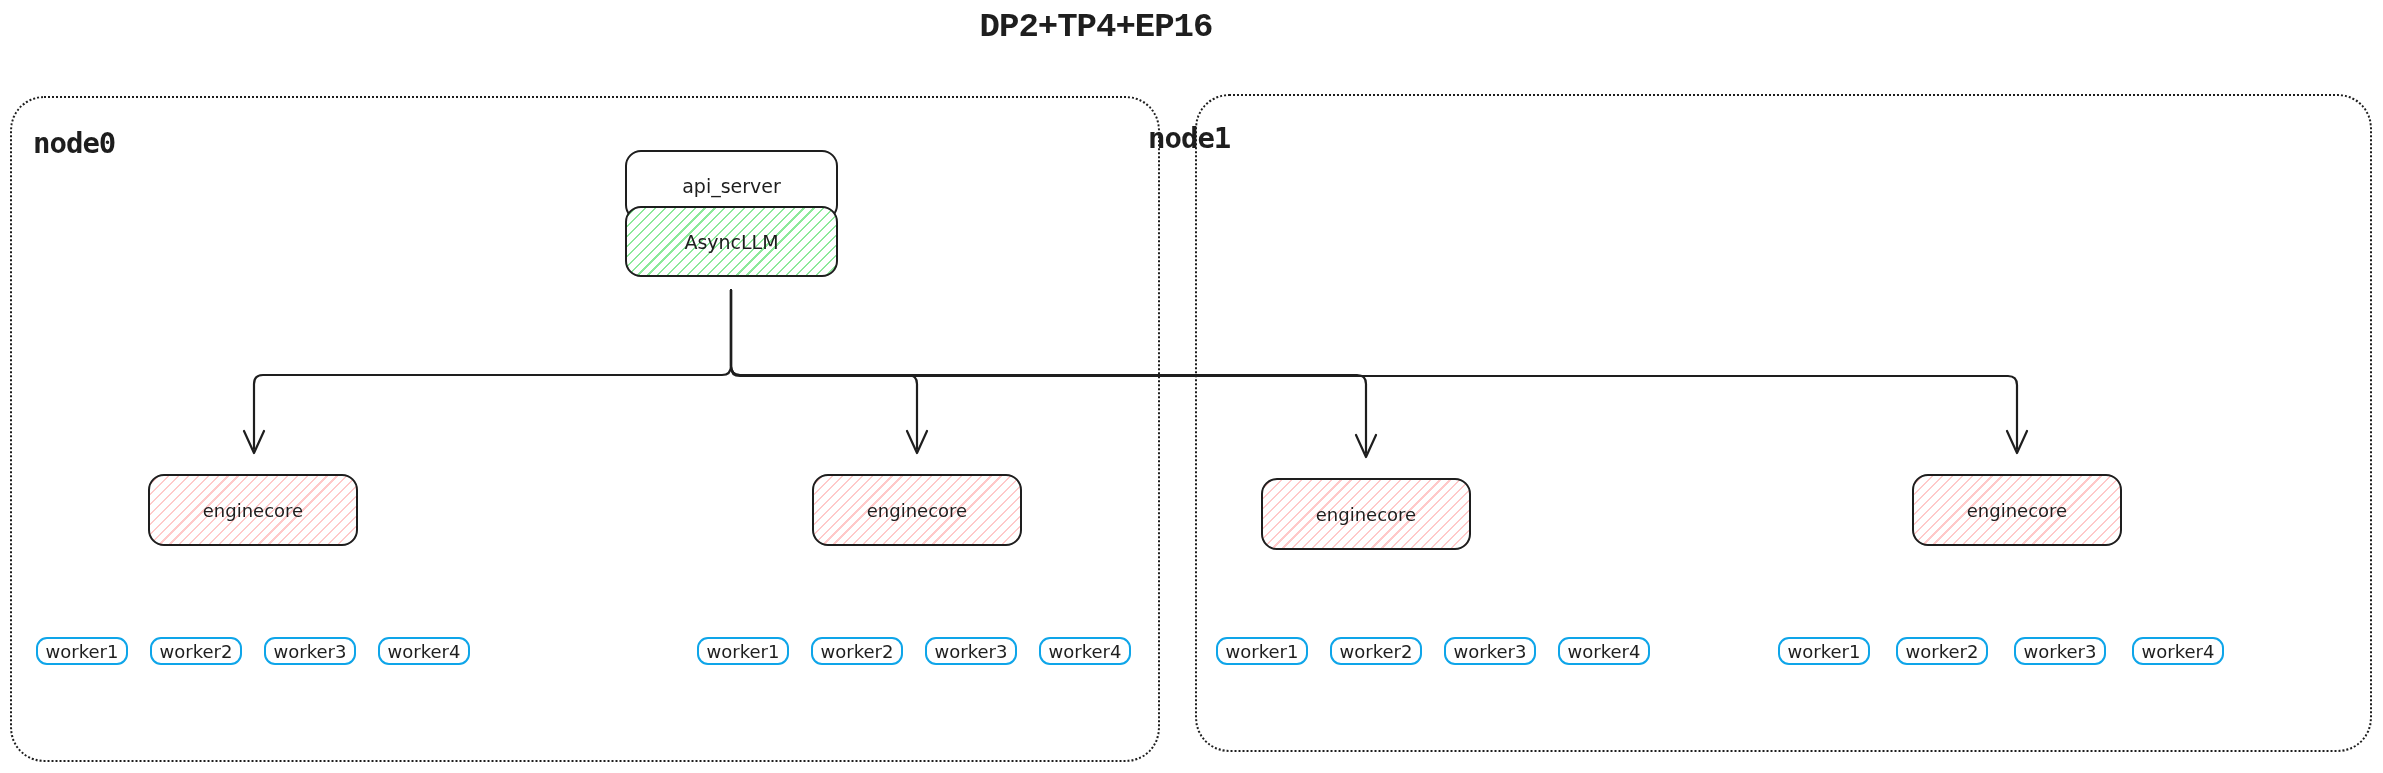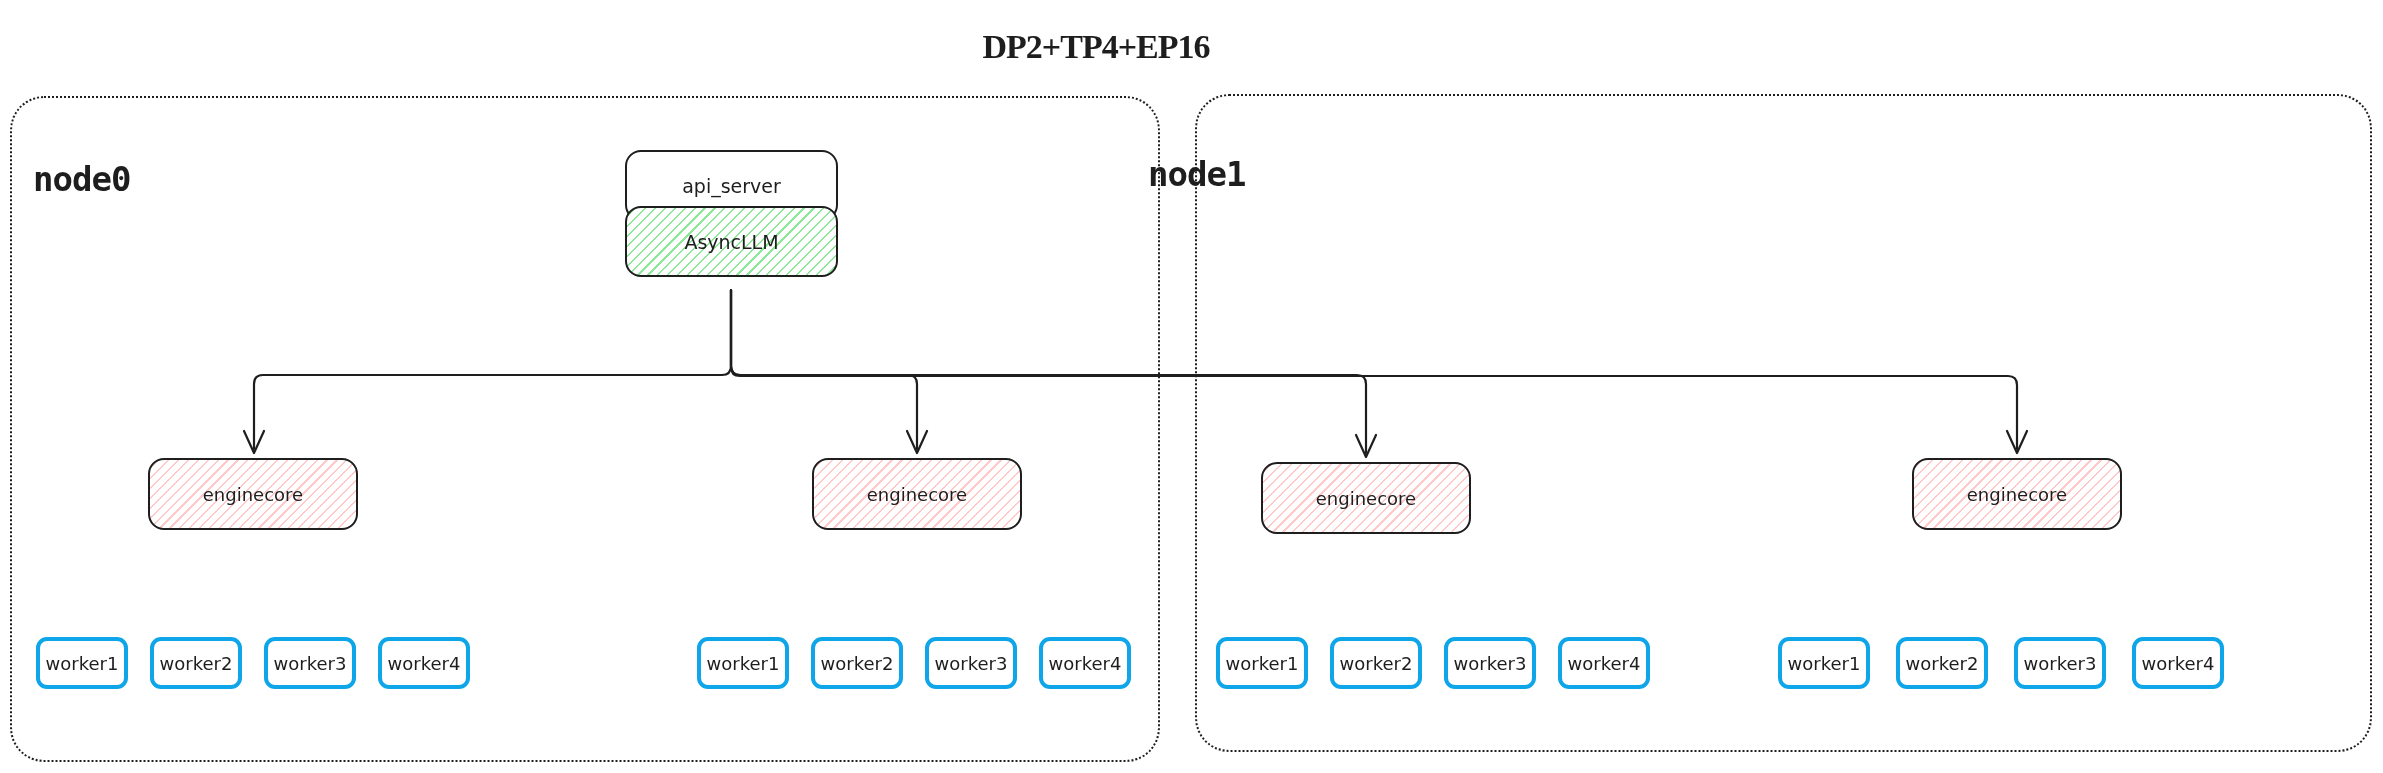--- a/index.html
+++ b/index.html
@@ -8,42 +8,40 @@
     width:2383px; height:773px;
     background:#ffffff;
     font-family:"DejaVu Sans", sans-serif;
     color:#1e1e1e;
     overflow:hidden;
   }
   .title {
     position:absolute;
     left:896px; top:8px; width:400px;
     text-align:center;
-    font-family:Liberation Serif, serif;
+    font-family:Liberation Mono, monospace;
     font-weight:bold;
     font-size:34px;
     letter-spacing:-1px;
     color:#1e1e1e;
-    margin-top:20px;
   }
   .node {
     position:absolute;
     border:2.5px dotted #1e1e1e;
     border-radius:34px;
     box-sizing:border-box;
     background:transparent;
   }
   .node-label {
     position:absolute;
     font-family:"DejaVu Sans Mono", monospace;
     font-weight:bold;
-    font-size:34px;
+    font-size:29px;
     letter-spacing:-1px;
     color:#1e1e1e;
-    margin-top:33px;
   }
   .box {
     position:absolute;
     border:2.5px solid #1e1e1e;
     border-radius:16px;
     box-sizing:border-box;
     background:#ffffff;
     display:flex; align-items:center; justify-content:center;
     font-size:19px;
     color:#1e1e1e;
@@ -55,26 +53,27 @@
         rgba(140,233,154,0) 0px, rgba(140,233,154,0) 5.4px,
         #8ce99a 5.4px, #8ce99a 7px),
       #ffffff;
   }
   .hatch-red {
     background:
       repeating-linear-gradient(135deg,
         rgba(255,201,201,0) 0px, rgba(255,201,201,0) 5.4px,
         #ffc9c9 5.4px, #ffc9c9 7px),
       #ffffff;
+    margin-top: 16px;
   }
   .engine { font-size:18px; }
   .worker {
     position:absolute;
-    width:92px; height:52px;
-    border:4px solid #0ea5e9;
+    width:92px; height:28px;
+    border:2px solid #0ea5e9;
     border-radius:11px;
     box-sizing:border-box;
     background:#ffffff;
     display:flex; align-items:center; justify-content:center;
     font-size:18px;
     color:#1e1e1e;
   }
   #arrows {
     position:absolute; left:0; top:0;
     pointer-events:none;

